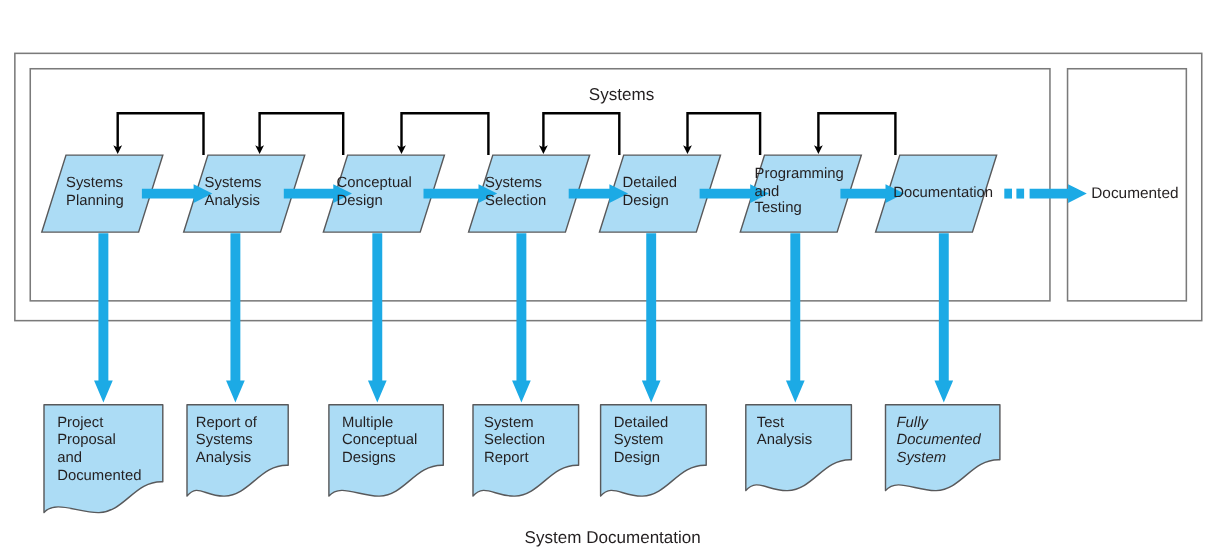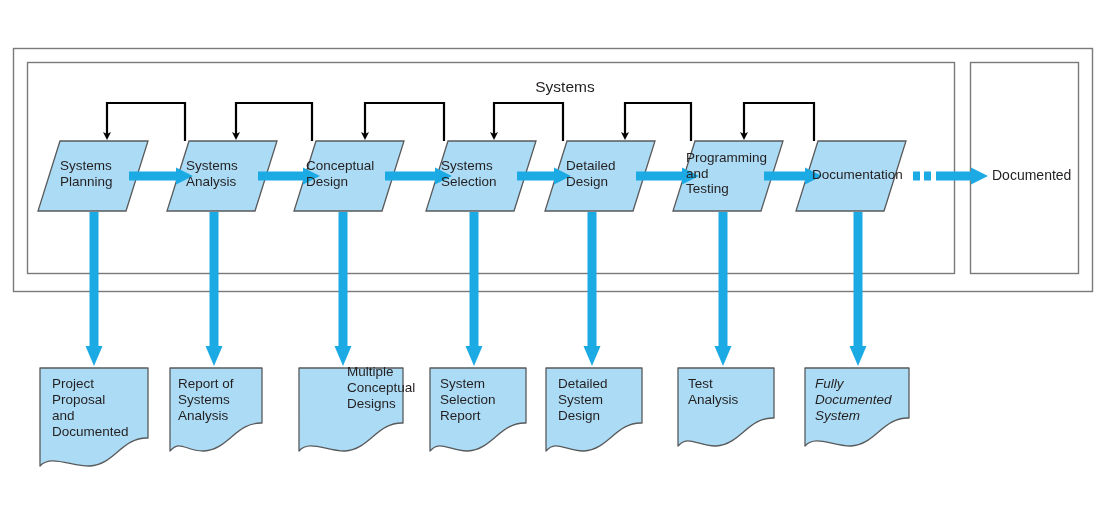--- a/index.html
+++ b/index.html
@@ -119,20 +119,21 @@
         <path d="M299,368 L403,368 L403,423 C377,422 369,450 345,451 C327,451.5 309,439 299,451 Z" fill="#ACDCF5" stroke="#58595b" stroke-width="1.3" stroke-linejoin="round"></path>
         <path d="M430,368 L526,368 L526,423 C500,422 492,450 468,451 C450,451.5 440,439 430,451 Z" fill="#ACDCF5" stroke="#58595b" stroke-width="1.3" stroke-linejoin="round"></path>
         <path d="M546,368 L642,368 L642,423 C616,422 608,450 584,451 C566,451.5 556,439 546,451 Z" fill="#ACDCF5" stroke="#58595b" stroke-width="1.3" stroke-linejoin="round"></path>
         <path d="M678,368 L774,368 L774,418 C748,417 740,445 716,446 C698,446.5 688,434 678,446 Z" fill="#ACDCF5" stroke="#58595b" stroke-width="1.3" stroke-linejoin="round"></path>
         <path d="M805,368 L909,368 L909,418 C883,417 875,445 851,446 C833,446.5 815,434 805,446 Z" fill="#ACDCF5" stroke="#58595b" stroke-width="1.3" stroke-linejoin="round"></path>
       </g>
   </svg>
 
   <div class="feedback-label">Systems</div>
   <div class="maint-label">Documented</div>
+  <div class="footer-label">System Documentation</div>
 
   <div id="labels">
       <div class="stage-text" style="left: 60px; top: 158px;">Systems
 Planning</div>
       <div class="stage-text" style="left: 186px; top: 158px;">Systems
 Analysis</div>
       <div class="stage-text" style="left: 306px; top: 158px;">Conceptual
 Design</div>
       <div class="stage-text" style="left: 441px; top: 158px;">Systems
 Selection</div>
@@ -142,21 +143,21 @@
 and
 Testing</div>
       <div class="stage-text" style="left: 812px; top: 167px;">Documentation</div>
       <div class="doc-text" style="left: 52px; top: 376px;">Project
 Proposal
 and
 Documented</div>
       <div class="doc-text" style="left: 178px; top: 376px;">Report of
 Systems
 Analysis</div>
-      <div class="doc-text" style="left: 311px; top: 364px; margin-left: 36px;">Multiple
+      <div class="doc-text" style="left: 311px; top: 376px;">Multiple
 Conceptual
 Designs</div>
       <div class="doc-text" style="left: 440px; top: 376px;">System
 Selection
 Report</div>
       <div class="doc-text" style="left: 558px; top: 376px;">Detailed
 System
 Design</div>
       <div class="doc-text" style="left: 688px; top: 376px;">Test
 Analysis</div>

